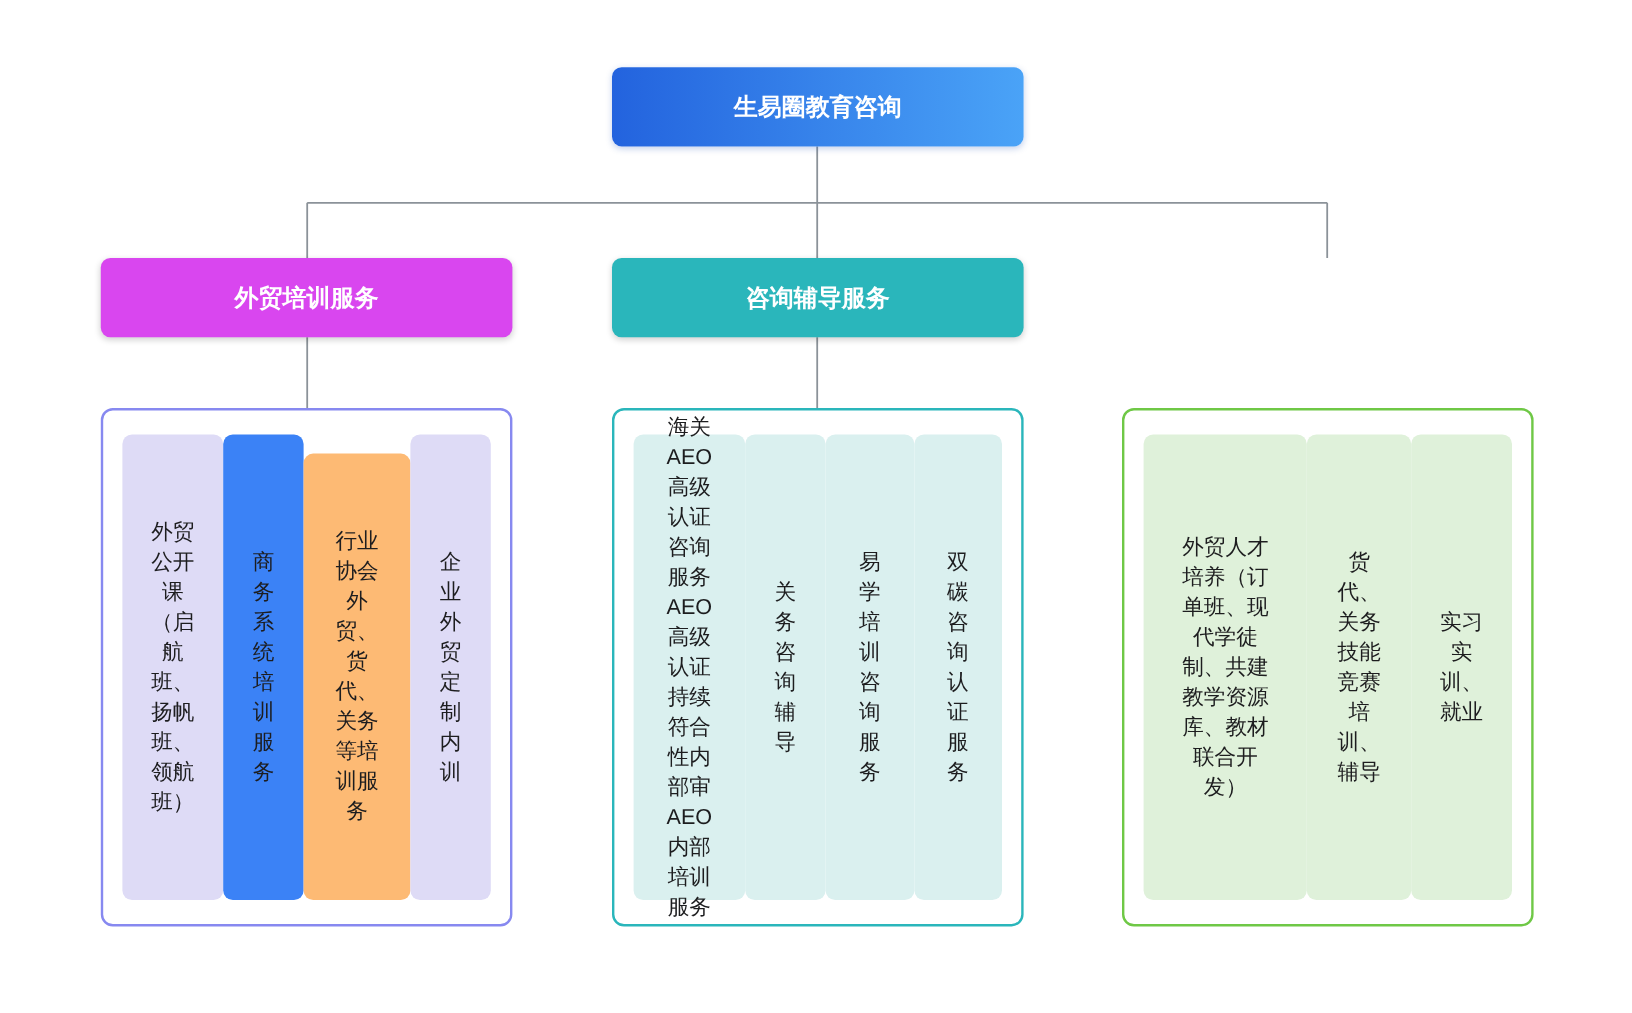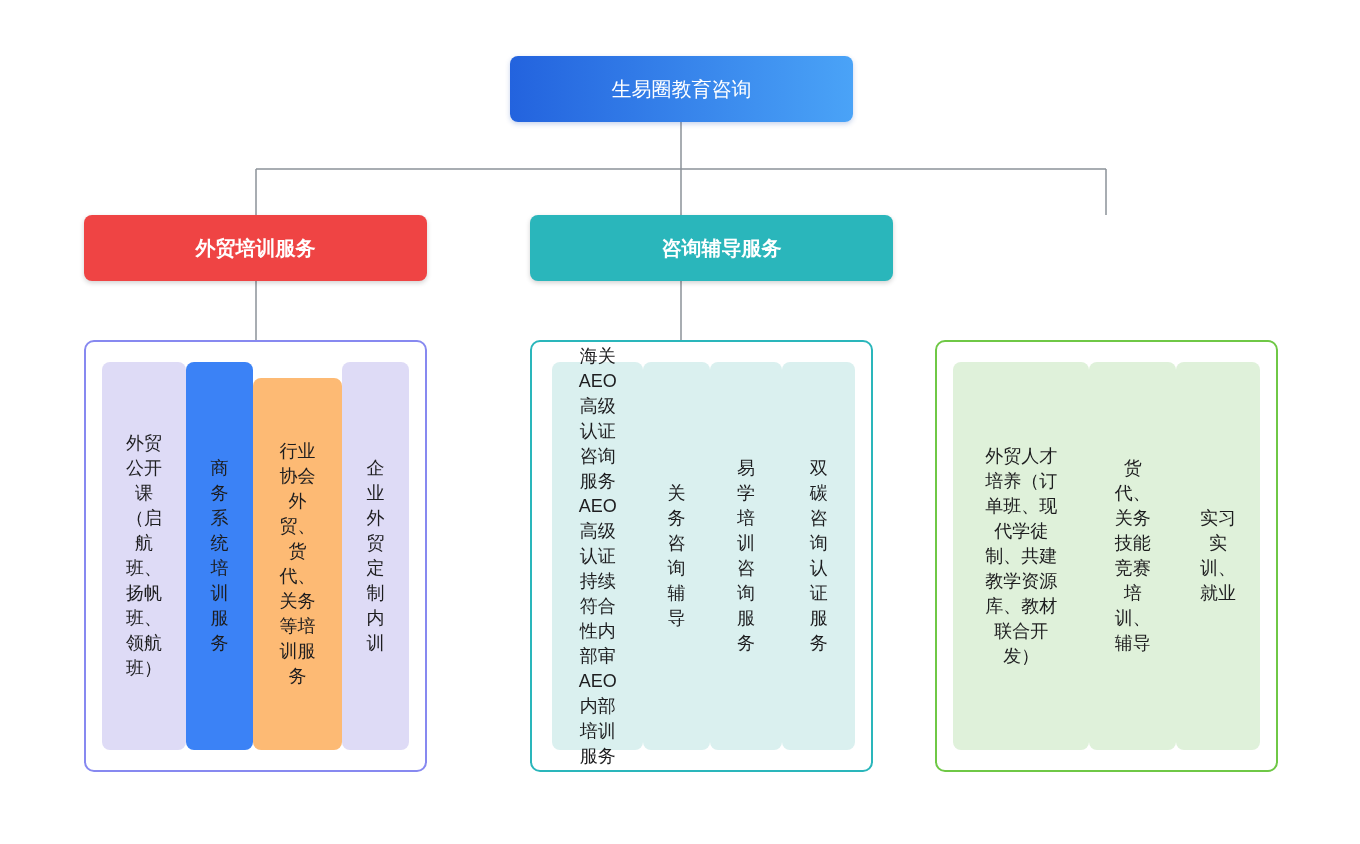--- a/index.html
+++ b/index.html
@@ -28,21 +28,21 @@
   .root-node {
     position: absolute;
     left: 510px;
     top: 56px;
     width: 343px;
     height: 66px;
     border-radius: 8px;
     background: linear-gradient(90deg, var(--g1, #2363de), var(--g2, #4aa3f7));
     color: #ffffff;
     font-size: 20px;
-    font-weight: 400;
+    font-weight: 700;
     display: flex;
     align-items: center;
     justify-content: center;
     box-shadow: 0 2px 5px rgba(30, 80, 180, 0.25);
   }
   .branch-header {
     position: absolute;
     top: 215px;
     width: 343px;
     height: 66px;
@@ -77,41 +77,41 @@
     display: flex;
     align-items: center;
     justify-content: center;
     text-align: center;
     font-size: 18px;
     line-height: 25px;
     color: #1d1d1f;
     white-space: pre-line;
   }
   .b0 { left: 84px; }
-  .b1 { left: 530px; padding-left: 20px; }
+  .b1 { left: 510px; }
   .b2 { left: 935px; }
 </style>
 </head>
 <body>
 
 <div class="canvas">
 
   <svg class="connectors" viewBox="0 0 1360 844" xmlns="http://www.w3.org/2000/svg">
     <line x1="681" y1="122" x2="681" y2="169" style="stroke: rgb(139, 146, 153);"></line>
     <line x1="256" y1="169" x2="1106" y2="169" style="stroke: rgb(139, 146, 153);"></line>
     <line x1="256" y1="169" x2="256" y2="215" style="stroke: rgb(139, 146, 153);"></line>
     <line x1="681" y1="169" x2="681" y2="215" style="stroke: rgb(139, 146, 153);"></line>
     <line x1="1106" y1="169" x2="1106" y2="215" style="stroke: rgb(139, 146, 153);"></line>
     <line x1="256" y1="281" x2="256" y2="340" style="stroke: rgb(139, 146, 153);"></line>
     <line x1="681" y1="281" x2="681" y2="340" style="stroke: rgb(139, 146, 153);"></line>
   </svg>
 
   <div class="root-node" style="--g1: #2363de; --g2: #4aa3f7;">生易圈教育咨询</div>
 
-  <div class="branch-header b0" style="background-color: #ef4444;">外贸培训服务</div>
+  <div class="branch-header b0" style="background-color: #d946ef;">外贸培训服务</div>
   <div class="branch-container b0" style="border-color: rgb(135, 137, 240);">
     <div class="branch-item" style="background-color: rgb(222, 219, 246);">外贸公开课
 （启航班、扬帆班、领航班）</div>
     <div class="branch-item" style="background-color: #3b82f6;">商务系统培训服务</div>
     <div class="branch-item" style="background-color: #fdba74; margin-top: 16px;">行业协会外贸、货代、关务等培训服务</div>
     <div class="branch-item" style="background-color: rgb(222, 219, 246);">企业外贸定制内训</div>
   </div>
 
   <div class="branch-header b1" style="background-color: rgb(42, 182, 187);">咨询辅导服务</div>
   <div class="branch-container b1" style="border-color: rgb(42, 182, 187);">

